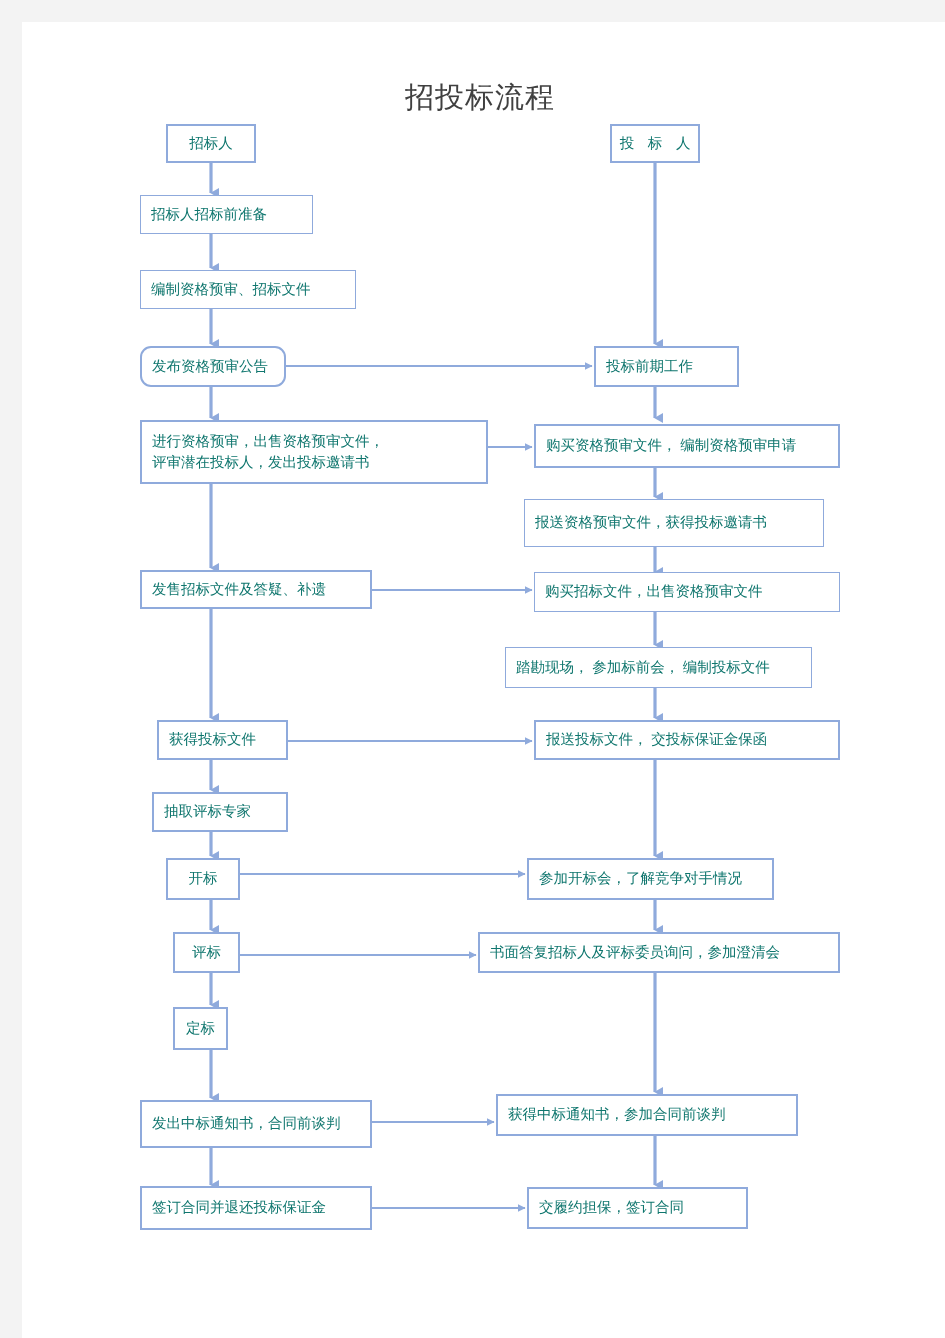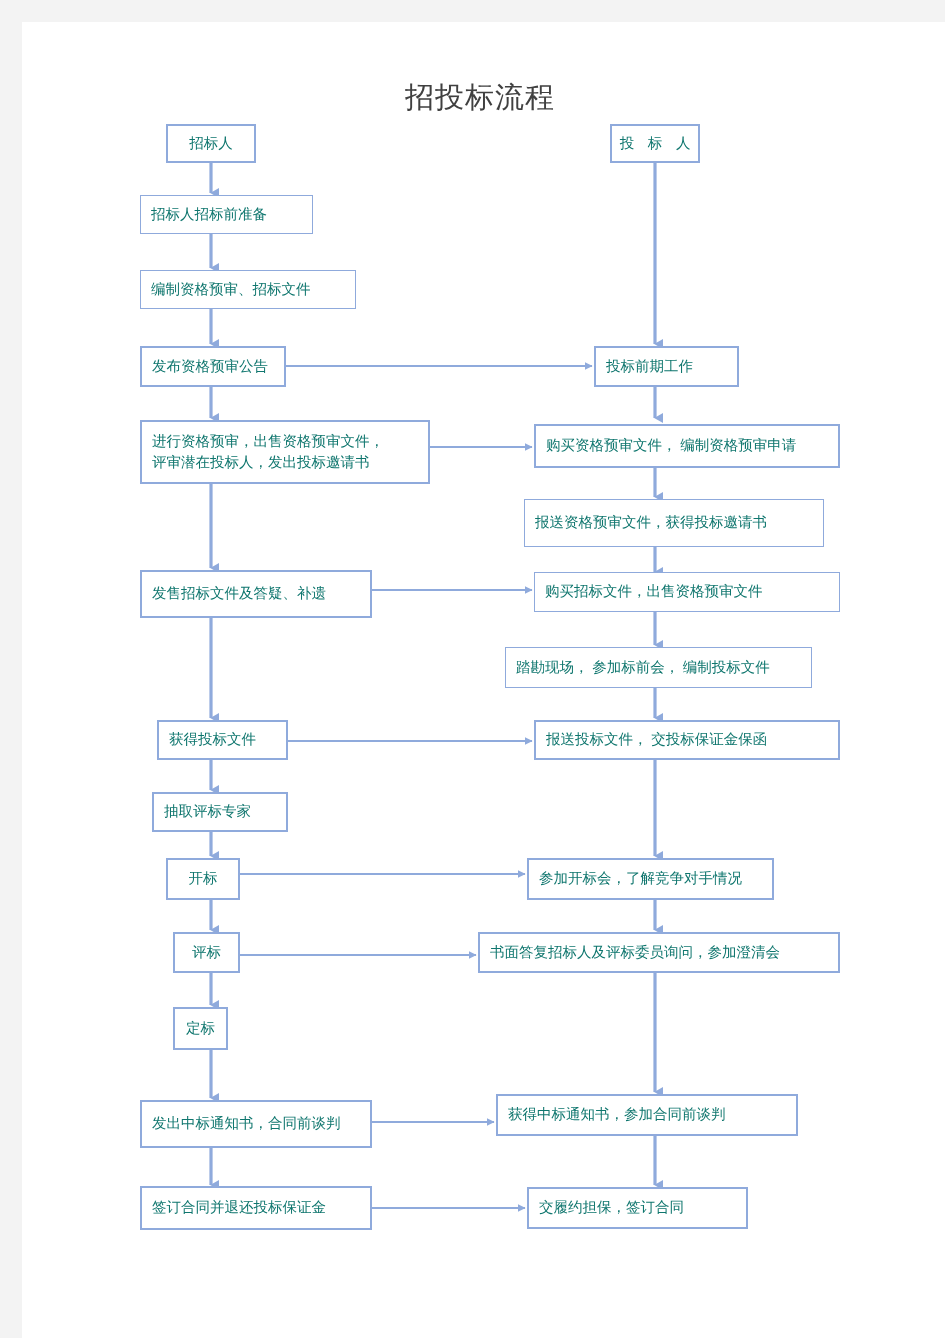--- a/index.html
+++ b/index.html
@@ -143,30 +143,30 @@
   </div>
 
   <div class="node left thin" style="left:140px; top:195px; width:173px; height:39px;">
     <span class="txt">招标人招标前准备</span>
   </div>
 
   <div class="node left thin" style="left:140px; top:270px; width:216px; height:39px;">
     <span class="txt">编制资格预审、招标文件</span>
   </div>
 
-  <div class="node left" style="left:140px; top:346px; width:146px; height:41px;">
+  <div class="node left" style="left:140px; top:346px; width:146px; height:41px;border-radius:11px;">
     <span class="txt">发布资格预审公告</span>
   </div>
 
-  <div class="node left" style="left:140px; top:420px; width:290px; height:64px;">
+  <div class="node left" style="left:140px; top:420px; width:348px; height:64px;">
     <span class="txt">进行资格预审，出售资格预审文件，
 评审潜在投标人，发出投标邀请书</span>
   </div>
 
-  <div class="node left" style="left:140px; top:570px; width:232px; height:48px;">
+  <div class="node left" style="left:140px; top:570px; width:232px; height:39px;">
     <span class="txt">发售招标文件及答疑、补遗</span>
   </div>
 
   <div class="node left" style="left:157px; top:720px; width:131px; height:40px;">
     <span class="txt">获得投标文件</span>
   </div>
 
   <div class="node left" style="left:152px; top:792px; width:136px; height:40px;">
     <span class="txt">抽取评标专家</span>
   </div>

